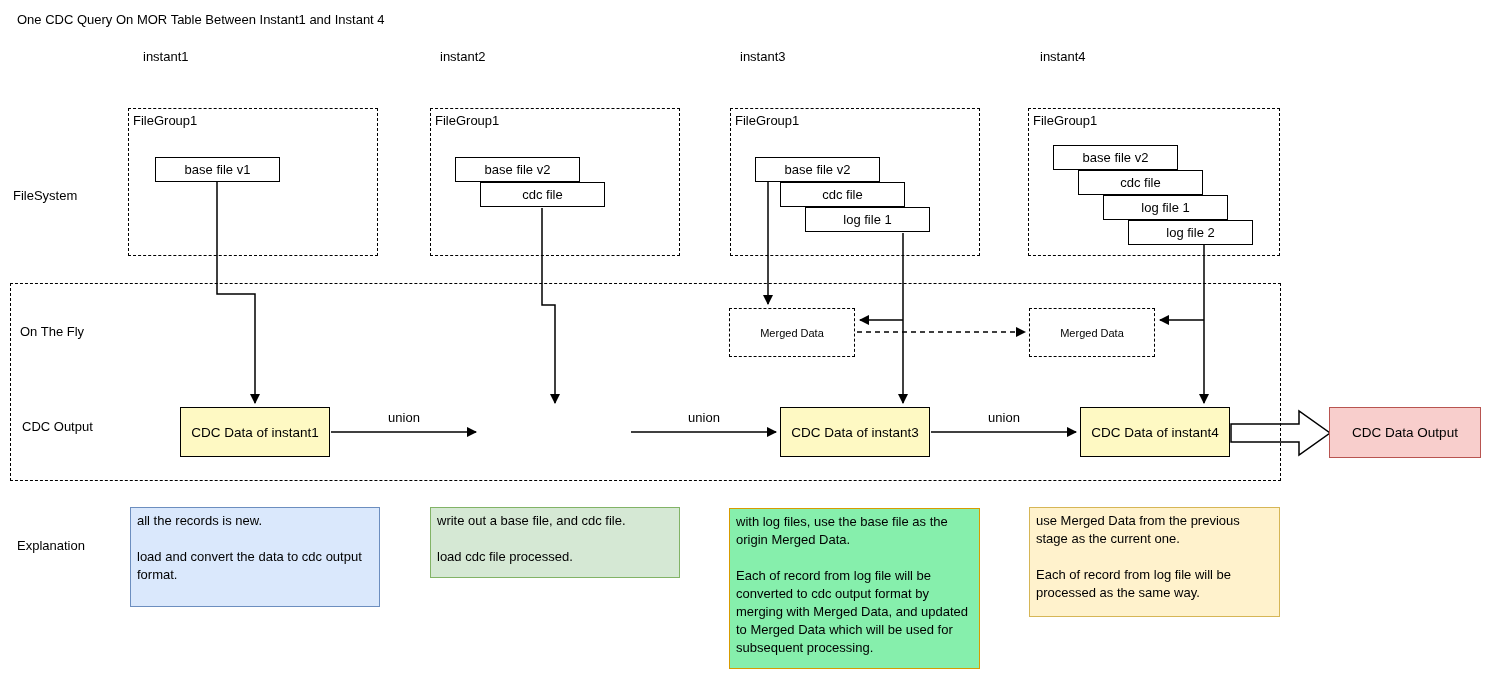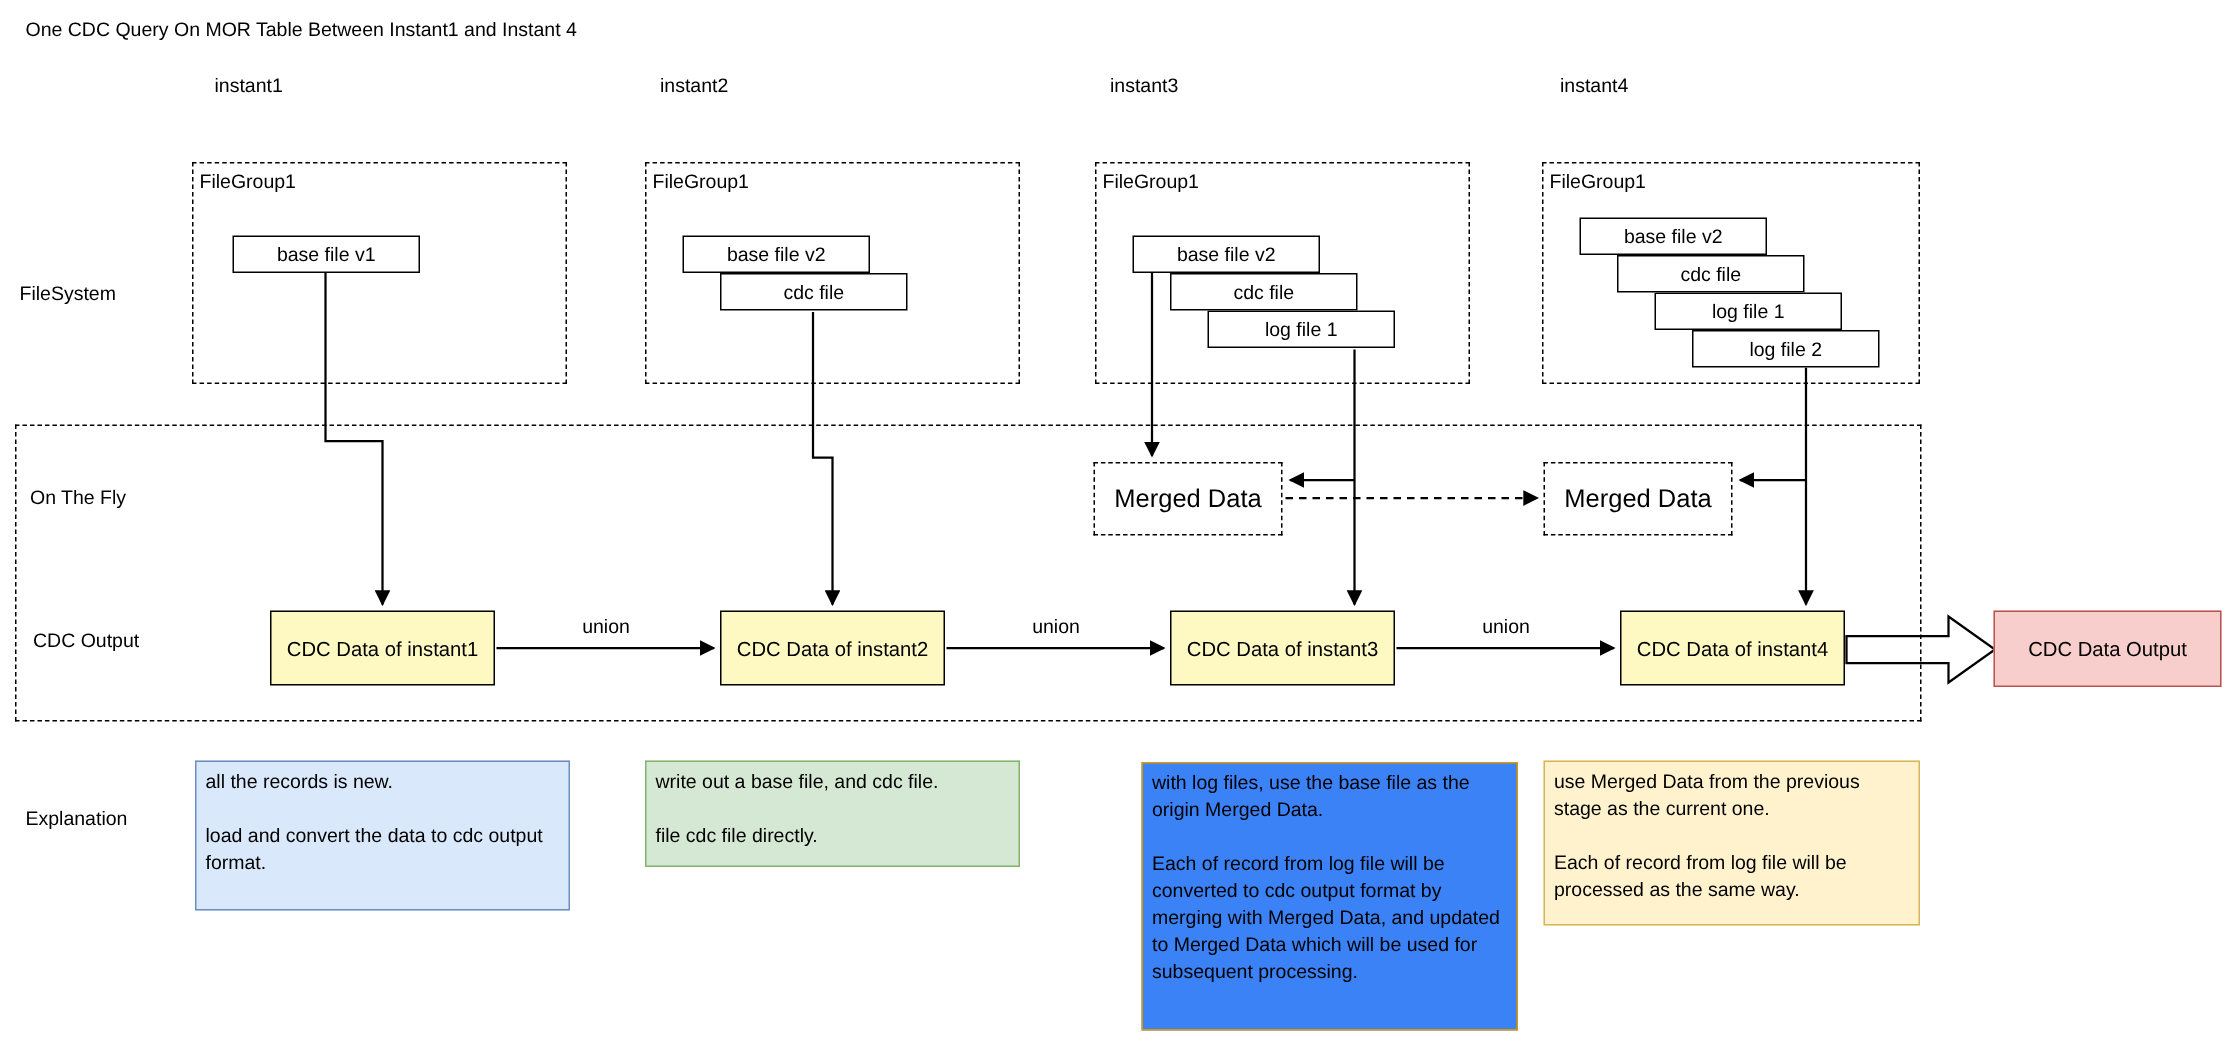--- a/index.html
+++ b/index.html
@@ -34,21 +34,21 @@
     border:1.5px solid #000;background:#fef9c3;
     box-sizing:border-box;
     display:flex;align-items:center;justify-content:center;
     font-size:13.5px;white-space:nowrap;
     width:150px;height:50px;
   }
   .mergedbox{
     border:1.5px dashed #000;background:#fff;
     box-sizing:border-box;
     display:flex;align-items:center;justify-content:center;
-    font-size:17px;white-space:nowrap;
+    font-size:11px;white-space:nowrap;
     width:126px;height:49px;
   }
   .note{
     border:1.5px solid;
     box-sizing:border-box;
     font-size:13px;line-height:1.38;
     padding:4px 6px;
     white-space:pre-line;
   }
   .outbox{
@@ -136,36 +136,35 @@
   <div class="abs filebox" style="left:1078px;top:170px;">cdc file</div>
   <div class="abs filebox" style="left:1103px;top:195px;">log file 1</div>
   <div class="abs filebox" style="left:1128px;top:220px;">log file 2</div>
 
   <div class="abs dashed-group" style="left:10px;top:283px;width:1271px;height:198px;"></div>
 
   <div class="abs mergedbox" style="left:729px;top:308px;">Merged Data</div>
   <div class="abs mergedbox" style="left:1029px;top:308px;">Merged Data</div>
 
   <div class="abs cdcbox" style="left:180px;top:407px;">CDC Data of instant1</div>
-  <div class="abs cdcbox" style="left:480px;top:407px;">CDC Data of instant2</div>
   <div class="abs cdcbox" style="left:780px;top:407px;">CDC Data of instant3</div>
   <div class="abs cdcbox" style="left:1080px;top:407px;">CDC Data of instant4</div>
 
   <div class="abs union" style="left:374px;top:410px;">union</div>
   <div class="abs union" style="left:674px;top:410px;">union</div>
   <div class="abs union" style="left:974px;top:410px;">union</div>
 
   <div class="abs note" style="left: 130px; top: 507px; width: 250px; height: 100px; background-color: rgb(218, 232, 252); border-color: rgb(108, 142, 191);">all the records is new.
 
 load and convert the data to cdc output format.</div>
 
   <div class="abs outbox" style="left: 1329px; top: 407px; background-color: rgb(248, 206, 204); border-color: rgb(184, 84, 80);">CDC Data Output</div>
   <div class="abs note" style="left: 430px; top: 507px; width: 250px; height: 71px; background-color: rgb(213, 232, 212); border-color: rgb(130, 179, 102);">write out a base file, and cdc file.
 
-file cdc file directly.</div>
-  <div class="abs note" style="left: 729px; top: 508px; width: 251px; height: 179px; background-color: #3b82f6; border-color: rgb(215, 155, 0); margin-left: 32px;">with log files, use the base file as the origin Merged Data.
+load cdc file processed.</div>
+  <div class="abs note" style="left: 729px; top: 508px; width: 251px; height: 161px; background-color: #86efac; border-color: rgb(215, 155, 0);">with log files, use the base file as the origin Merged Data.
 
 Each of record from log file will be converted to cdc output format by merging with Merged Data, and updated to Merged Data which will be used for subsequent processing.</div>
   <div class="abs note" style="left: 1029px; top: 507px; width: 251px; height: 110px; background-color: rgb(255, 242, 204); border-color: rgb(214, 182, 86);">use Merged Data from the previous stage as the current one.
 
 Each of record from log file will be processed as the same way.</div>
 
 </div>
 
 </body></html>

